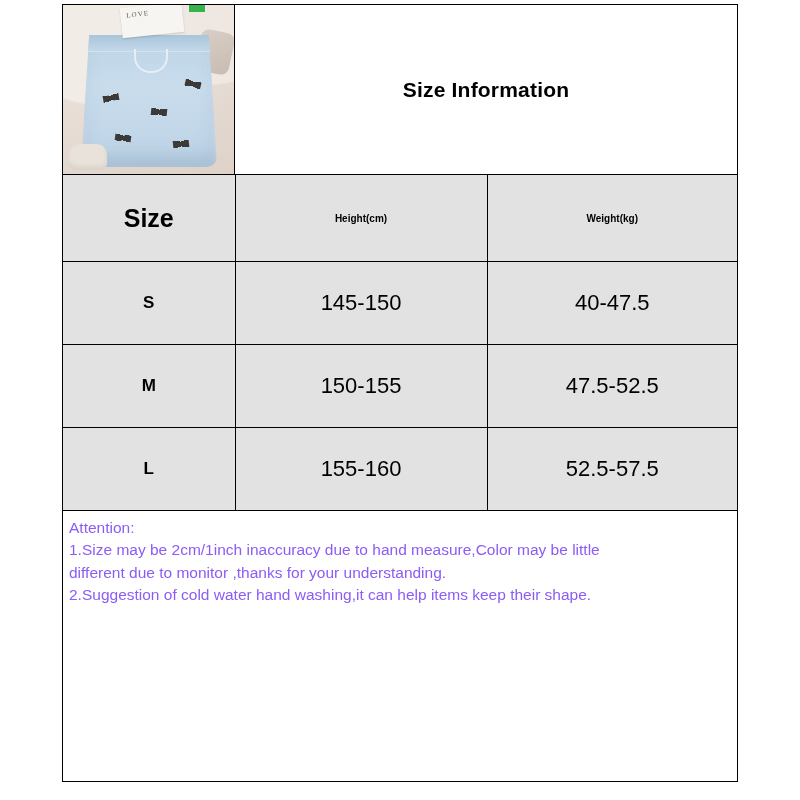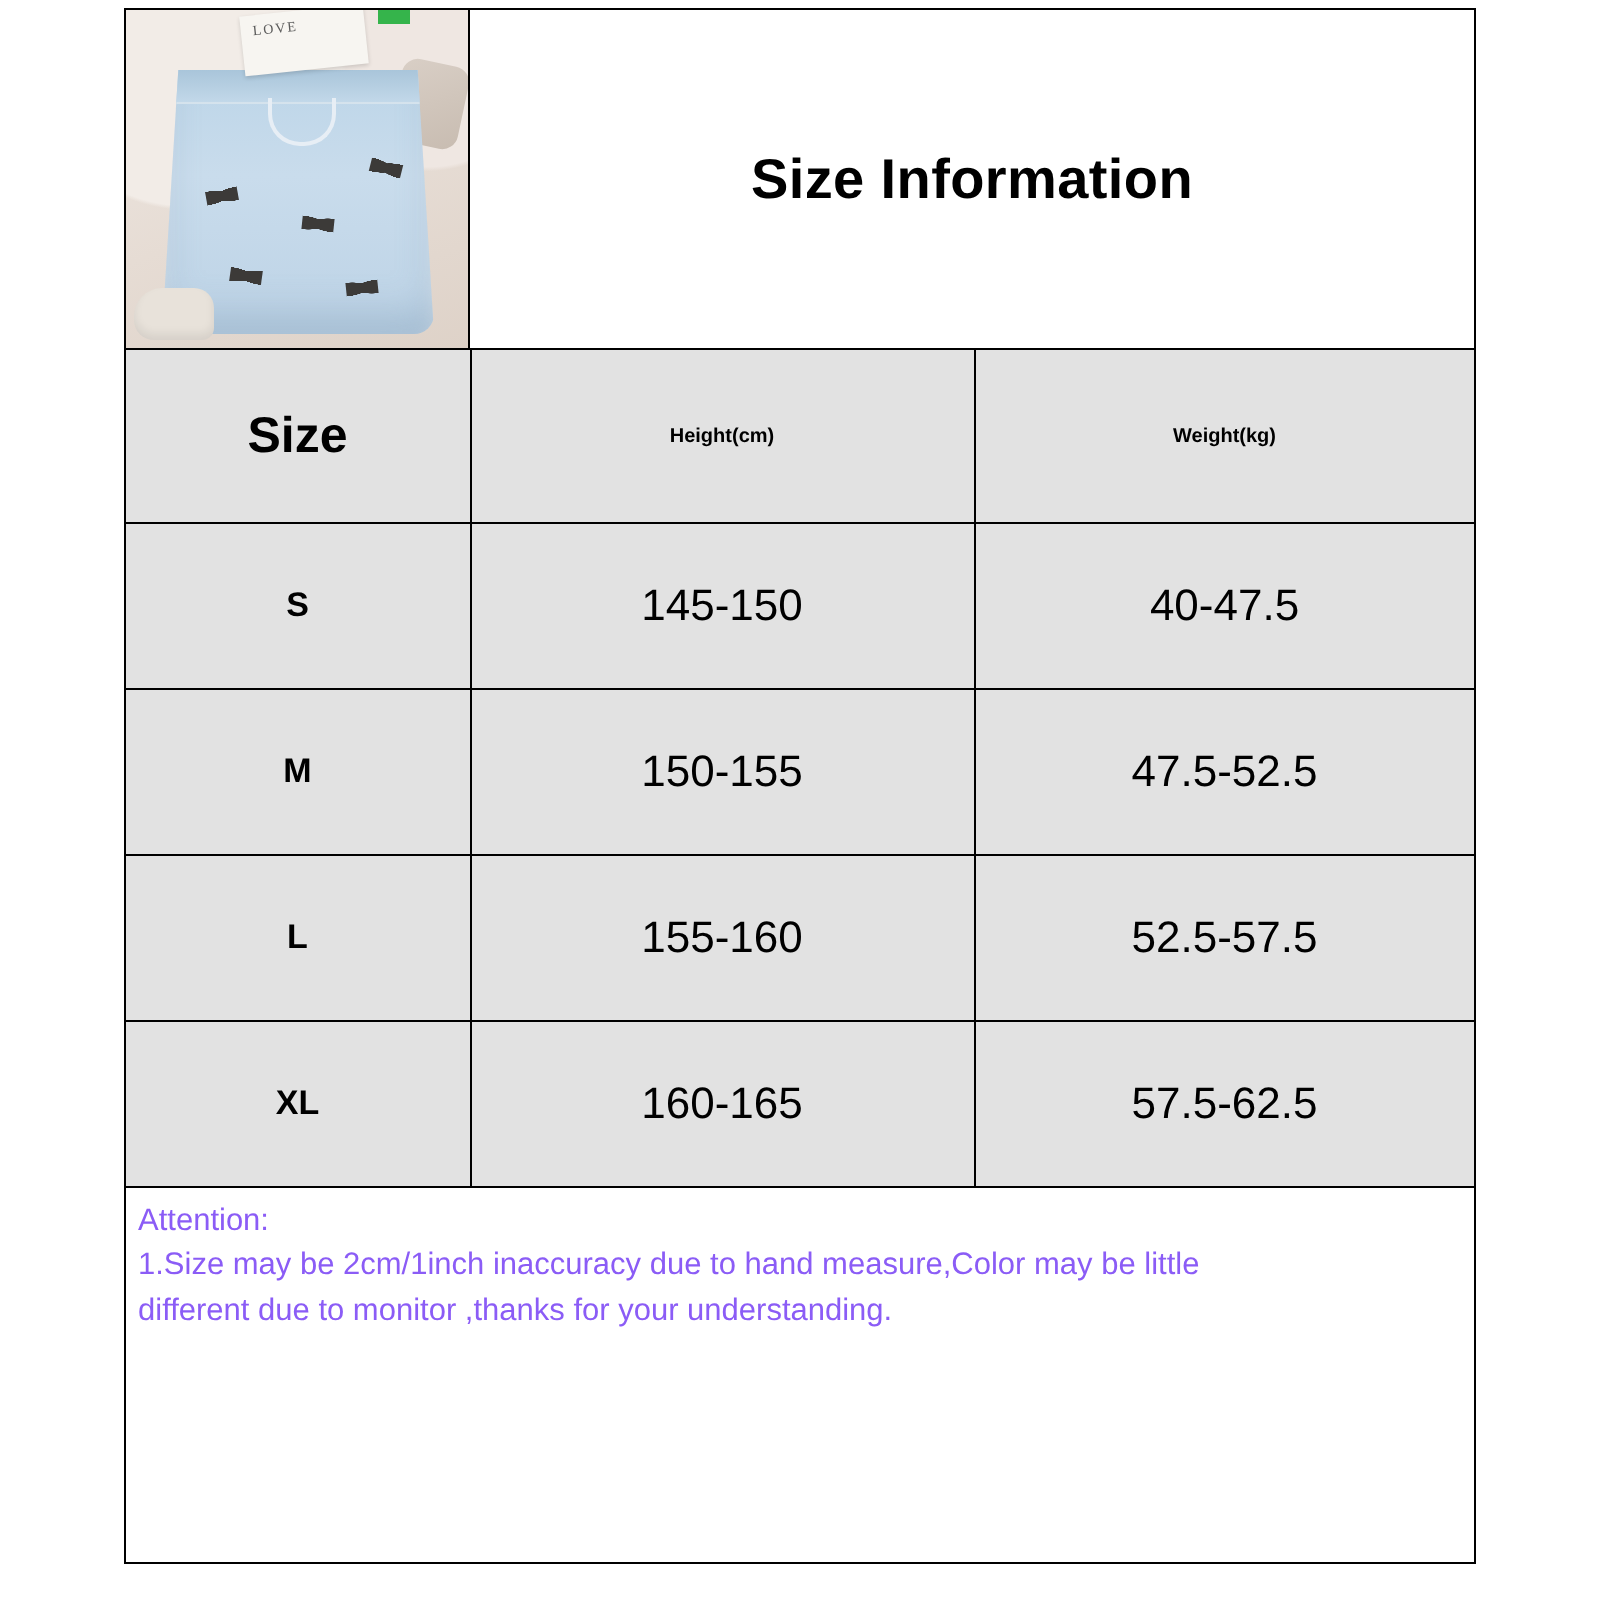--- a/index.html
+++ b/index.html
@@ -138,21 +138,21 @@
     transform: rotate(12deg);
   }
   .title-cell {
     flex: 1;
     display: flex;
     align-items: center;
     justify-content: center;
     background: #ffffff;
   }
   .title-text {
-    font-size: 28px;
+    font-size: 21px;
     font-weight: bold;
     color: #000;
     letter-spacing: .2px;
   }
   
   .tbl {
     width: 100%;
     border-collapse: collapse;
     table-layout: fixed;
     border-radius: 25px;
@@ -256,28 +256,24 @@
         <tr>
           <td class="cell-size">M</td>
           <td class="cell-val">150-155</td>
           <td class="cell-val">47.5-52.5</td>
         </tr>
         <tr>
           <td class="cell-size">L</td>
           <td class="cell-val">155-160</td>
           <td class="cell-val">52.5-57.5</td>
         </tr>
-        <tr>
-          <td class="cell-size">XL</td>
-          <td class="cell-val">160-165</td>
-          <td class="cell-val">57.5-62.5</td>
-        </tr>
       </tbody>
     </table>
 
     <div class="attention">
       <p class="ln1">Attention:</p>
       <p class="ln1">1.Size may be 2cm/1inch inaccuracy due to hand measure,Color may be little</p>
       <p class="ln1">different due to monitor ,thanks for your understanding.</p>
+      <p>2.Suggestion of cold water hand washing,it can help items keep their shape.</p>
     </div>
 
   </div>
 </div>
 
 </body></html>

